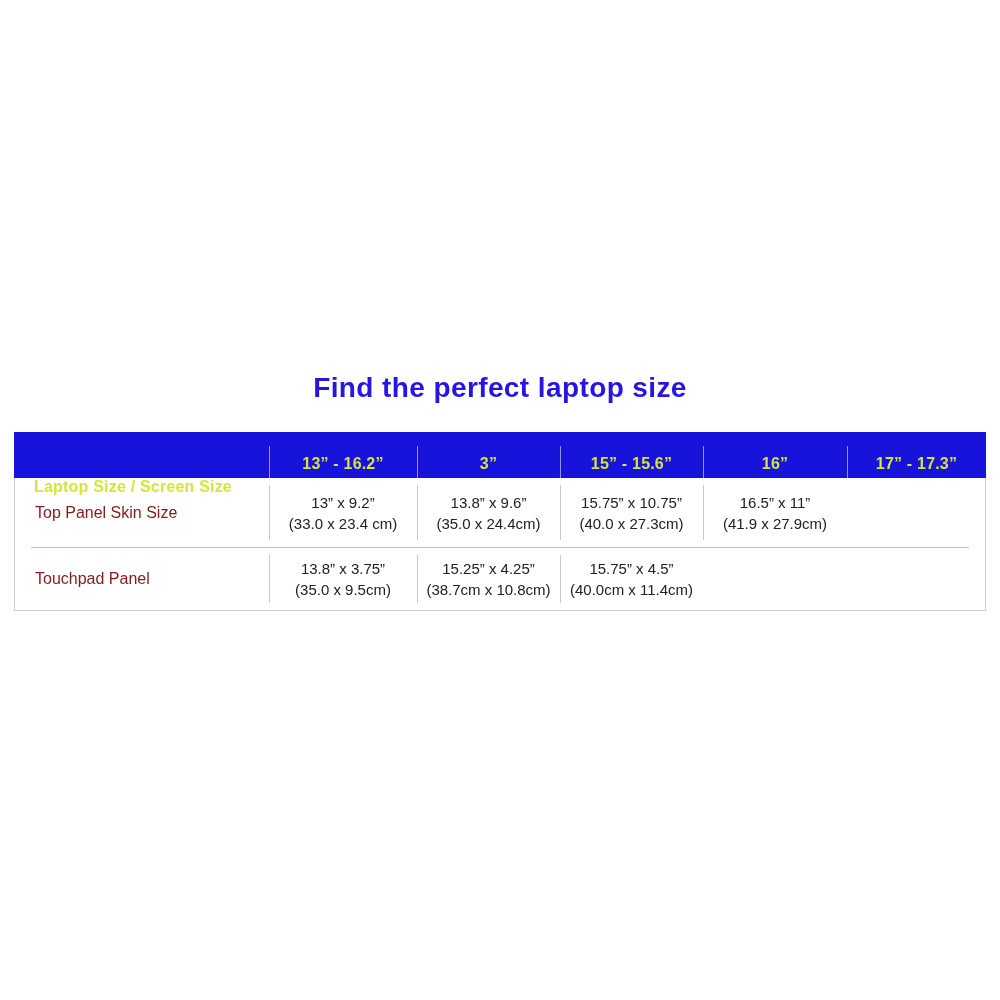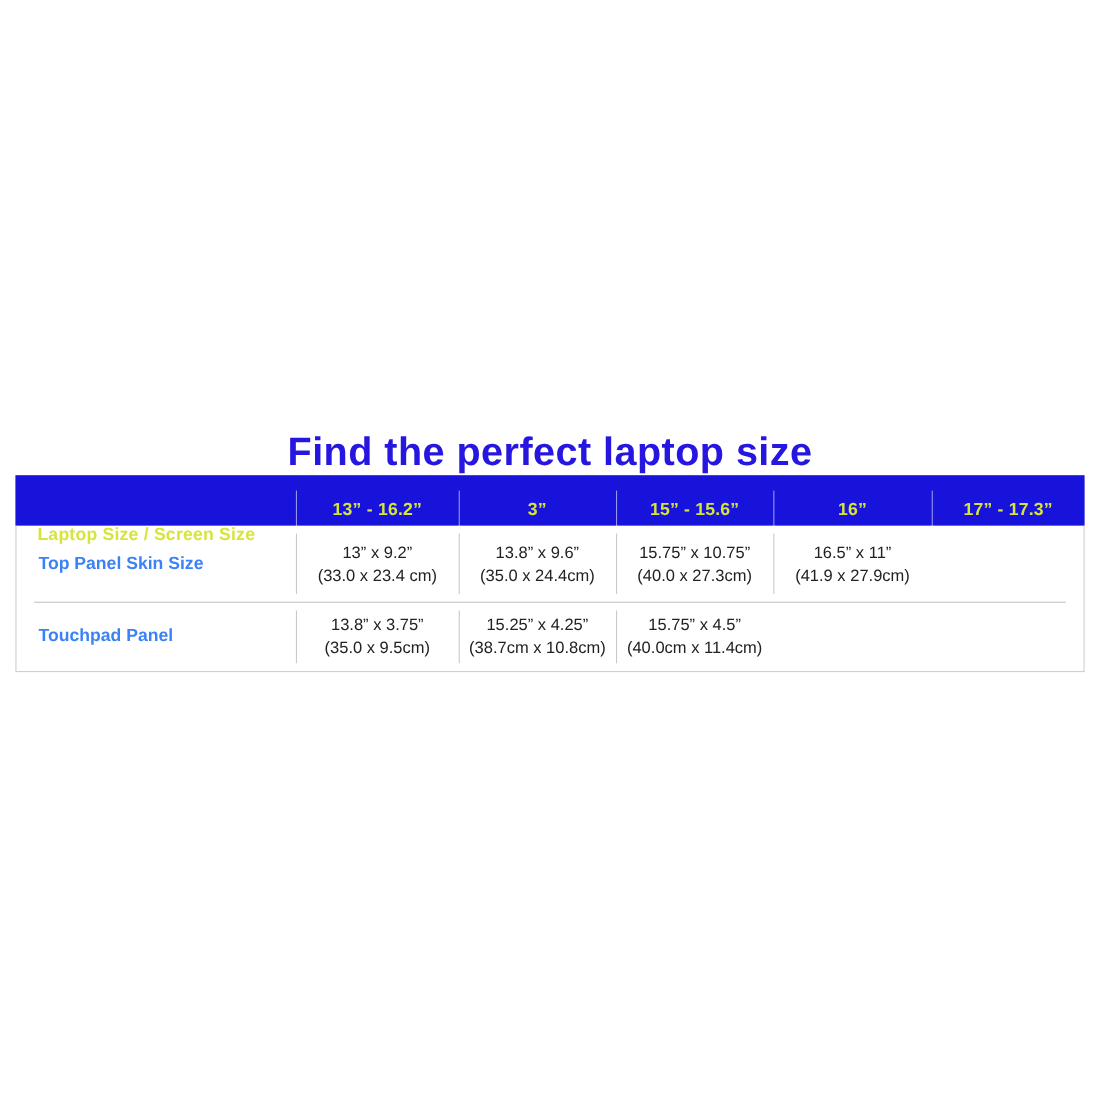--- a/index.html
+++ b/index.html
@@ -12,22 +12,22 @@
   }
   *{box-sizing:border-box;}
   html,body{margin:0;padding:0;}
   body{
     width:1000px;height:1000px;background:#ffffff;
     font-family:"Liberation Sans","DejaVu Sans",sans-serif;
     color:var(--body-text);
   }
   .page{position:relative;width:1000px;height:1000px;background:#fff;overflow:hidden;}
   .title{
-    position:absolute;top:390px;left:0;width:100%;
-    text-align:center;font-size:36px;font-weight:700;
+    position:absolute;top:372px;left:0;width:100%;
+    text-align:center;font-size:28px;font-weight:700;
     color:var(--title-color);letter-spacing:0.4px;
   }
   .size-table{
     position:absolute;top:432px;left:14px;width:972px;
   }
   .thead{
     display:grid;
     grid-template-columns:255px 148px 143px 143px 144px 139px;
     background:var(--header-bg);
     height:46px;align-items:center;
@@ -49,21 +49,21 @@
   }
   .row{
     display:grid;
     grid-template-columns:254px 148px 143px 143px 144px 139px;
     align-items:center;
   }
   .row-1{height:69px;}
   .row-2{height:62px;}
   .td{position:relative;height:100%;display:flex;flex-direction:column;justify-content:center;}
   .td.label{
-    font-weight:700;font-size:16px;color:#3b82f6;
+    font-weight:400;font-size:16px;color:#7f1d1d;
     padding-left:20px;align-items:flex-start;
   }
   .td.cell{text-align:center;font-size:15px;line-height:21px;color:#222;}
   .row .td:not(:first-child)::before{
     content:"";position:absolute;left:0;top:7px;bottom:7px;width:1px;
     background:var(--divider);
   }
   .hdivider{height:1px;background:#C2C2C2;margin:0 16px;}
   .in,.cm{display:block;}
 </style>

